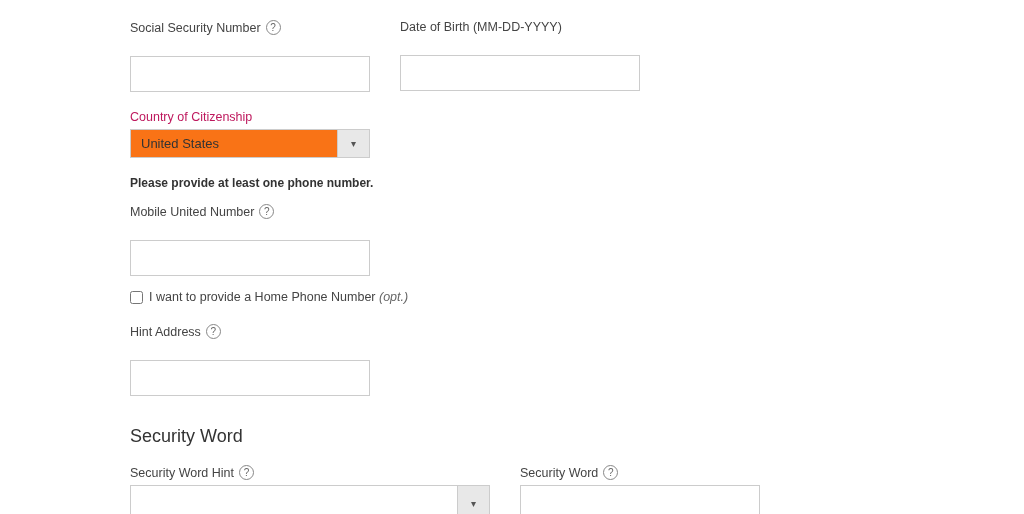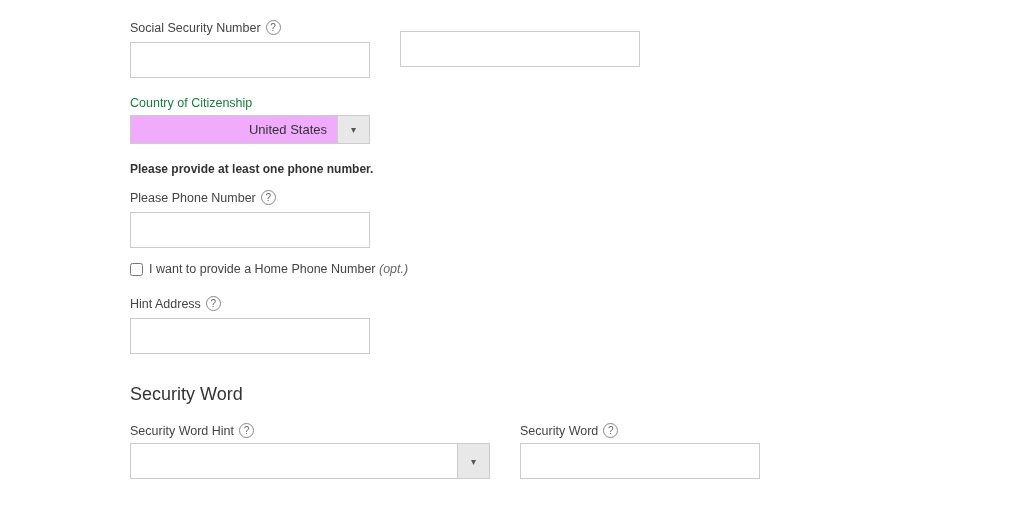--- a/index.html
+++ b/index.html
@@ -22,22 +22,21 @@
 
     .form-row {
       display: flex;
       gap: 30px;
       margin-bottom: 18px;
     }
 
     .form-field {
       display: flex;
       flex-direction: column;
-      gap: 7px;
-      justify-content: center;
+      gap: 21px;
     }
 
     .form-field label {
       font-size: 12.5px;
       color: #444;
       display: flex;
       align-items: center;
       gap: 5px;
     }
 
@@ -84,39 +83,38 @@
       font-style: normal;
       line-height: 1;
     }
 
     .country-field {
       margin-bottom: 18px;
     }
 
     .country-field label {
       font-size: 12.5px;
-      color: #15803d;
+      color: #be185d;
       display: block;
       margin-bottom: 5px;
     }
 
     .select-wrapper {
       display: flex;
       width: 240px;
       border: 1px solid #cccccc;
       background: #fff;
     }
 
     .select-wrapper .select-value {
       flex: 1;
       padding: 6px 10px;
       font-size: 13px;
       color: #333;
-      background: #f0abfc;
-      text-align: right;
+      background: #f97316;
     }
 
     .select-wrapper .select-arrow {
       width: 32px;
       display: flex;
       align-items: center;
       justify-content: center;
       background: #e8e8e8;
       border-left: 1px solid #cccccc;
       cursor: pointer;
@@ -240,38 +238,41 @@
 
   <div class="form-row">
     <div class="form-field field-ssn">
       <label>
         <span>Social Security Number</span>
         <span class="help-icon">?</span>
       </label>
       <input type="text" value="" style="">
     </div>
     <div class="form-field field-dob">
+      <label>
+        <span>Date of Birth (MM-DD-YYYY)</span>
+      </label>
       <input type="text" value="" style="">
     </div>
   </div>
 
   <div class="country-field">
     <label>Country of Citizenship</label>
     <div class="select-wrapper">
       <span class="select-value">United States</span>
       <span class="select-arrow">▾</span>
     </div>
   </div>
 
   <div class="form-section">
     <div class="phone-section-label">Please provide at least one phone number.</div>
 
     <div class="form-field field-mobile">
       <label>
-        <span>Please Phone Number</span>
+        <span>Mobile United Number</span>
         <span class="help-icon">?</span>
       </label>
       <input type="text" value="" style="">
     </div>
 
     <div class="checkbox-row" style="margin-top: 14px;">
       <input type="checkbox" style="">
       <label>
         <span>I want to provide a Home Phone Number</span>
         <span class="opt-label"> (opt.)</span>

